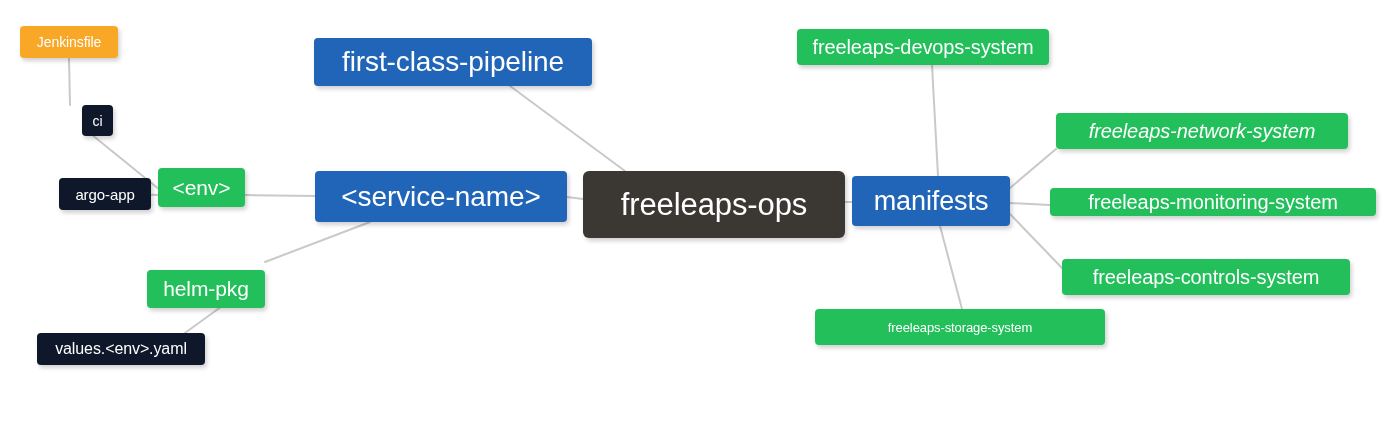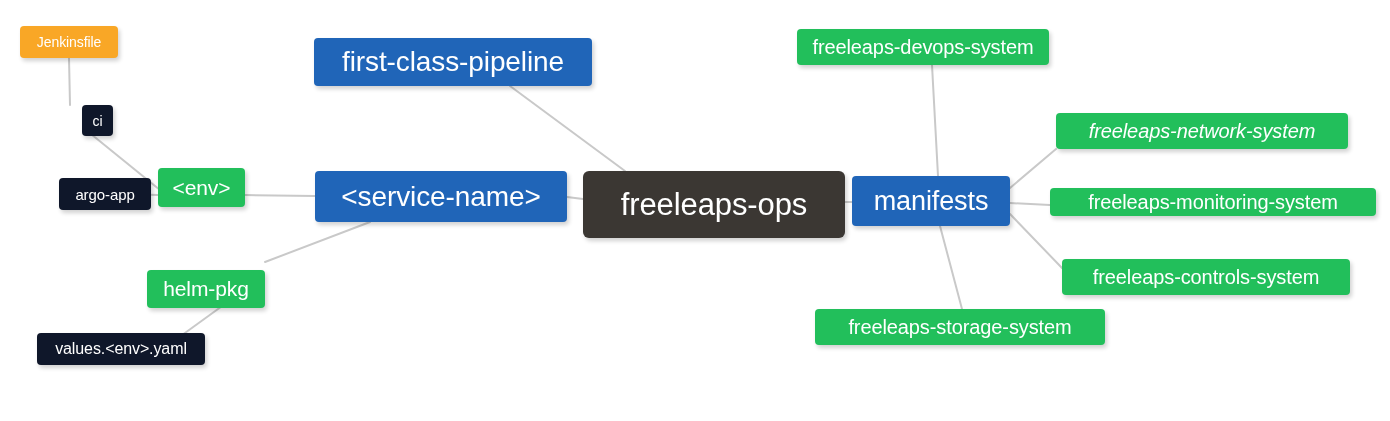--- a/index.html
+++ b/index.html
@@ -102,18 +102,18 @@
       </div>
       <div class="node n-green" style="left: 1056px; top: 113px; width: 292px; height: 36px; font-size: 20px; font-style: italic;">
         <span>freeleaps-network-system</span>
       </div>
       <div class="node n-green" style="left: 1050px; top: 188px; width: 326px; height: 28px; font-size: 20px;">
         <span>freeleaps-monitoring-system</span>
       </div>
       <div class="node n-green" style="left: 1062px; top: 259px; width: 288px; height: 36px; font-size: 20px;">
         <span>freeleaps-controls-system</span>
       </div>
-      <div class="node n-green" style="left: 815px; top: 309px; width: 290px; height: 36px; font-size: 20px;">
+      <div class="node n-green" style="left: 815px; top: 309px; width: 290px; height: 36px; font-size: 13px;">
         <span>freeleaps-storage-system</span>
       </div>
     </div>
 
 </div>
 
 </body></html>

